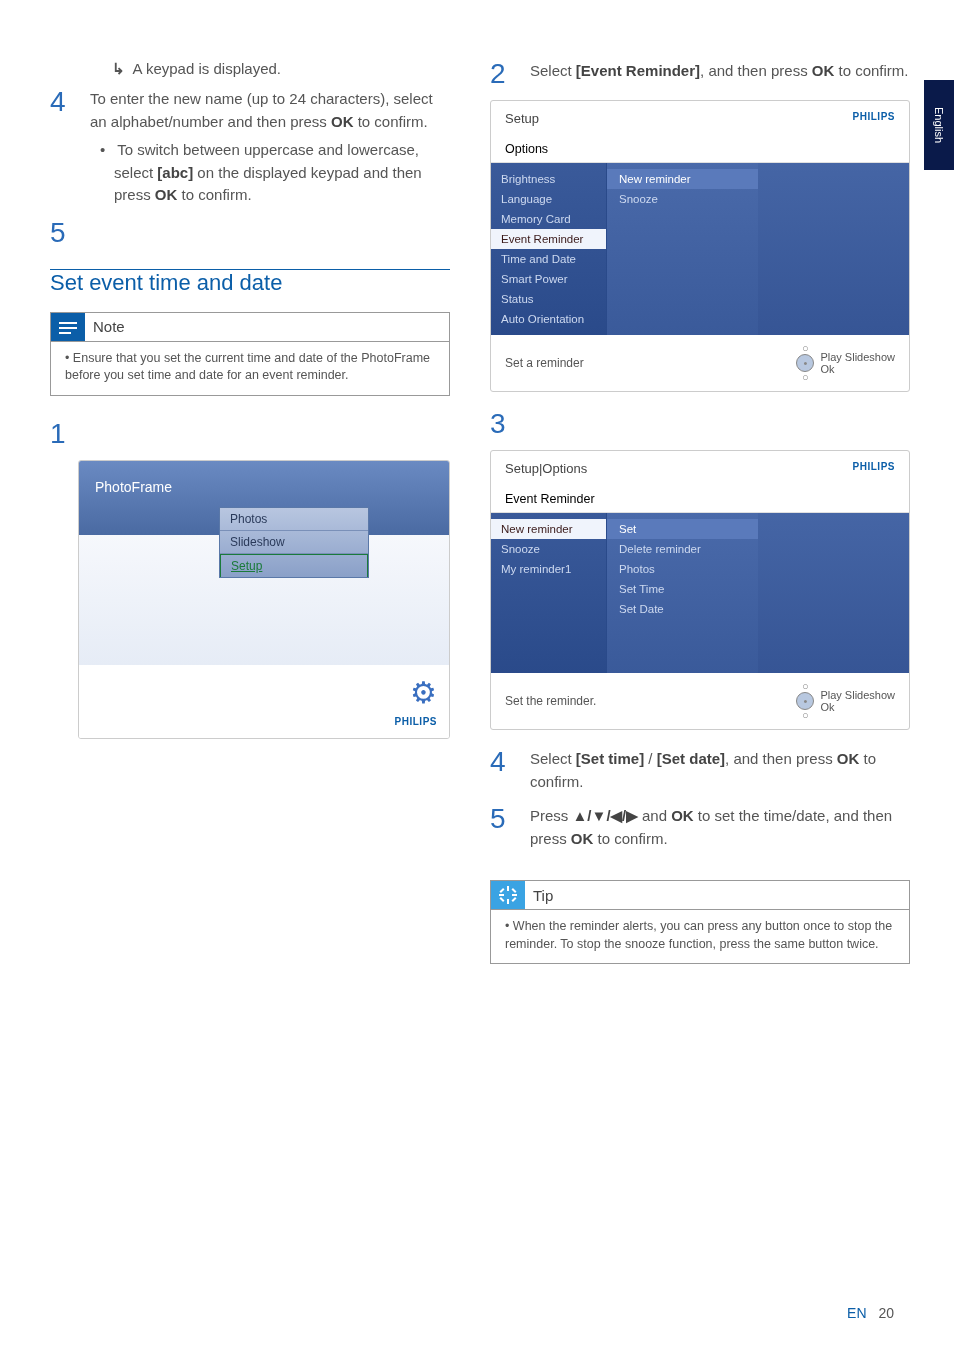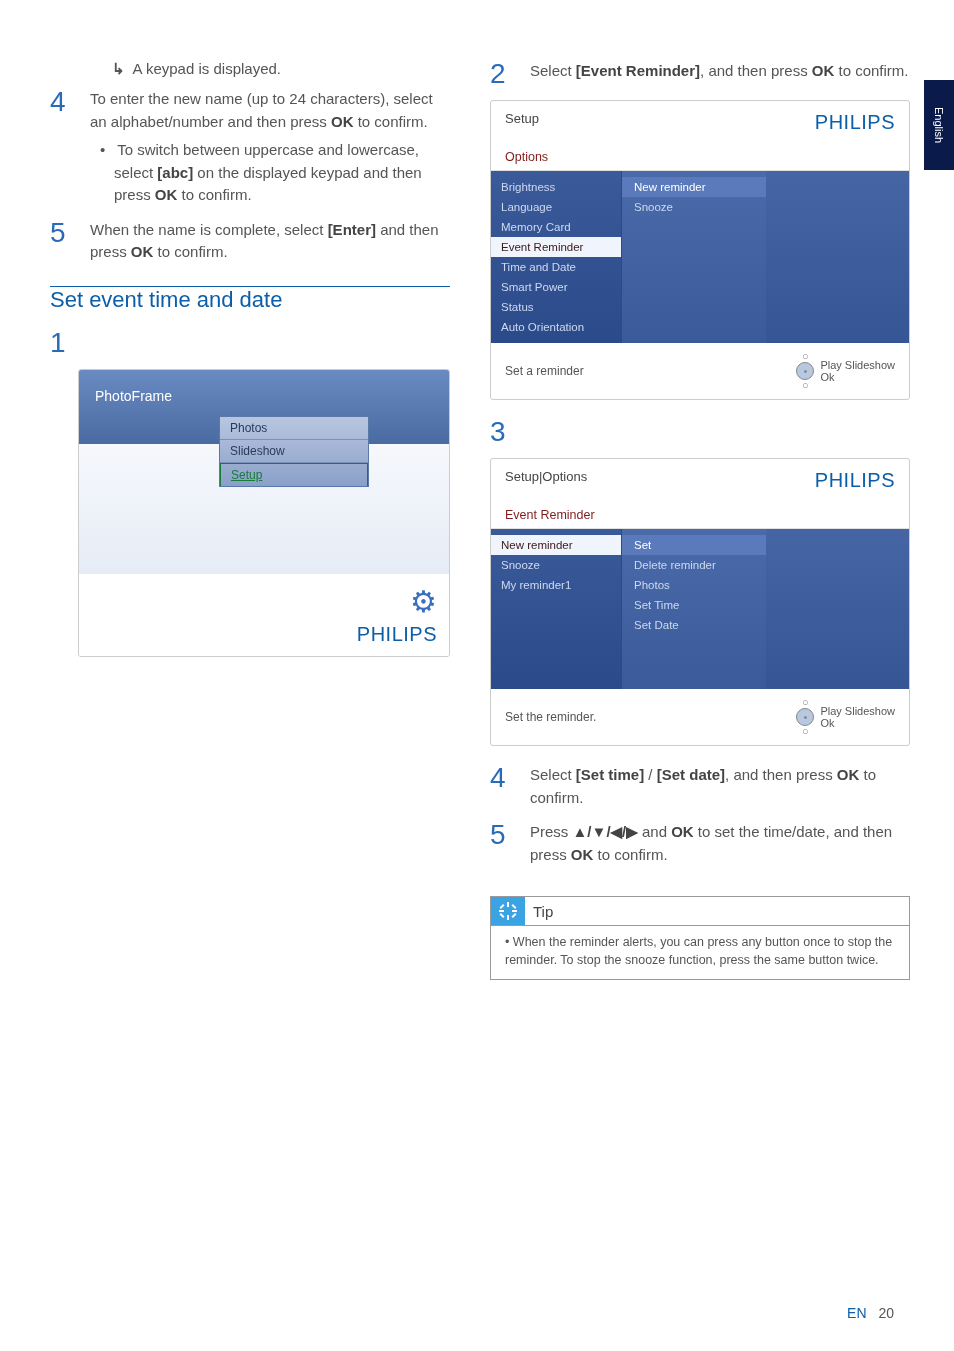--- a/index.html
+++ b/index.html
@@ -28,26 +28,26 @@
   .callout-body::before { content: "• "; }
   .screenshot { border: 1px solid #ccc; background: #fff; margin: 12px 0 18px 0; font-size: 12px; border-radius: 3px; overflow: hidden; }
   .photoframe .pf-top { background: linear-gradient(#6a8ac2,#4a6aa2); color: #fff; padding: 18px 16px 40px 16px; font-size: 14px; }
   .photoframe .pf-mid { position: relative; }
   .photoframe .pf-menu { position: absolute; left: 140px; top: -28px; width: 150px; background: linear-gradient(#b8c6e0,#8aa0c8); border: 1px solid #5a78a8; }
   .photoframe .pf-menu div { padding: 4px 10px; font-size: 12px; color: #2a3a5a; border-bottom: 1px solid #7a90b8; }
   .photoframe .pf-menu div:last-child { border-bottom: none; }
   .photoframe .pf-menu .sel { color: #1a7a3a; text-decoration: underline; border: 1px solid #1a7a3a; }
   .photoframe .pf-body { height: 130px; background: linear-gradient(#f6f8fc,#e6ecf6); }
   .photoframe .pf-foot { background: #fff; padding: 10px 12px; text-align: right; }
-  .philips-logo { color: #0b5ea8; font-weight: normal; letter-spacing: 0.5px; font-size: 20px; }
+  .philips-logo { color: #0b5ea8; font-weight: bold; letter-spacing: 0.5px; font-size: 10px; }
   .gear-icon { display: inline-block; font-size: 30px; color: #3a6fc0; margin-bottom: 4px; }
   .setup-shot .ss-head { display: flex; justify-content: space-between; padding: 10px 14px; font-size: 13px; color: #444; }
-  .setup-shot .ss-sub { padding: 6px 14px; font-size: 12.5px; color: #7f1d1d; border-bottom: 1px solid #e0e0e0; }
+  .setup-shot .ss-sub { padding: 6px 14px; font-size: 12.5px; color: #000000; border-bottom: 1px solid #e0e0e0; }
   .setup-shot .ss-body { display: flex; background: linear-gradient(#3a5a9a,#2a4a8a); min-height: 160px; }
-  .setup-shot .ss-left { width: 130px; padding: 6px 0; }
+  .setup-shot .ss-left { width: 115px; padding: 6px 0; }
   .setup-shot .ss-left div { padding: 4px 10px; font-size: 11.5px; color: #cdd9f0; }
   .setup-shot .ss-left .hl { background: #f0f4fc; color: #3a1a1a; }
   .setup-shot .ss-right { flex: 1; background: linear-gradient(#4a6aaa,#3a5a9a); padding: 6px 0; border-left: 1px solid #2a4a8a; }
   .setup-shot .ss-right div { padding: 4px 12px; font-size: 11.5px; color: #cdd9f0; }
   .setup-shot .ss-right .hl { color: #fff; background: #5a7abb; }
   .setup-shot .ss-third { flex: 1; background: linear-gradient(#4565a5,#365595); }
   .setup-shot .ss-foot { display: flex; justify-content: space-between; align-items: center; padding: 8px 14px; font-size: 12px; color: #555; }
   .nav-icons { display: flex; align-items: center; gap: 6px; font-size: 11px; color: #555; }
   .nav-circ { display: inline-flex; flex-direction: column; align-items: center; line-height: 1; color: #888; }
   .nav-circ .mid { width: 18px; height: 18px; border: 1.5px solid #888; border-radius: 50%; display: flex; align-items: center; justify-content: center; }
@@ -73,27 +73,37 @@
       <div class="step-body">
         <span>To enter the new name (up to 24 characters), select an alphabet/number and then press </span><span class="bold">OK</span><span> to confirm.</span>
         <div class="step-bullet">
           <span>To switch between uppercase and lowercase, select </span><span class="bold">[abc]</span><span> on the displayed keypad and then press </span><span class="bold">OK</span><span> to confirm.</span>
         </div>
       </div>
     </div>
 
     <div class="numstep">
       <div class="step-num">5</div>
-      <div class="step-body">
-        <span>When the name is complete, select </span><span class="bold">[Enter]</span><span> and then press </span><span class="bold">OK</span><span> to confirm.</span>
-      </div>
     </div>
 
     <div class="section-h">Set event time and date</div>
 
+    <div class="callout">
+      <div class="callout-bar">
+        <div class="callout-icon note">
+          <svg width="20" height="16" viewBox="0 0 20 16">
+              <rect x="1" y="3" width="18" height="2" fill="#fff"></rect>
+              <rect x="1" y="8" width="18" height="2" fill="#fff"></rect>
+              <rect x="1" y="13" width="12" height="2" fill="#fff"></rect>
+            </svg>
+        </div>
+        <div class="callout-title">Note</div>
+      </div>
+      <div class="callout-body">Ensure that you set the current time and date of the PhotoFrame before you set time and date for an event reminder.</div>
+    </div>
 
     <div class="numstep">
       <div class="step-num">1</div>
     </div>
 
     <div class="screenshot photoframe" style="margin-left:28px;">
       <div class="pf-top">PhotoFrame</div>
       <div class="pf-mid">
         <div class="pf-menu">
           <div>Photos</div>

